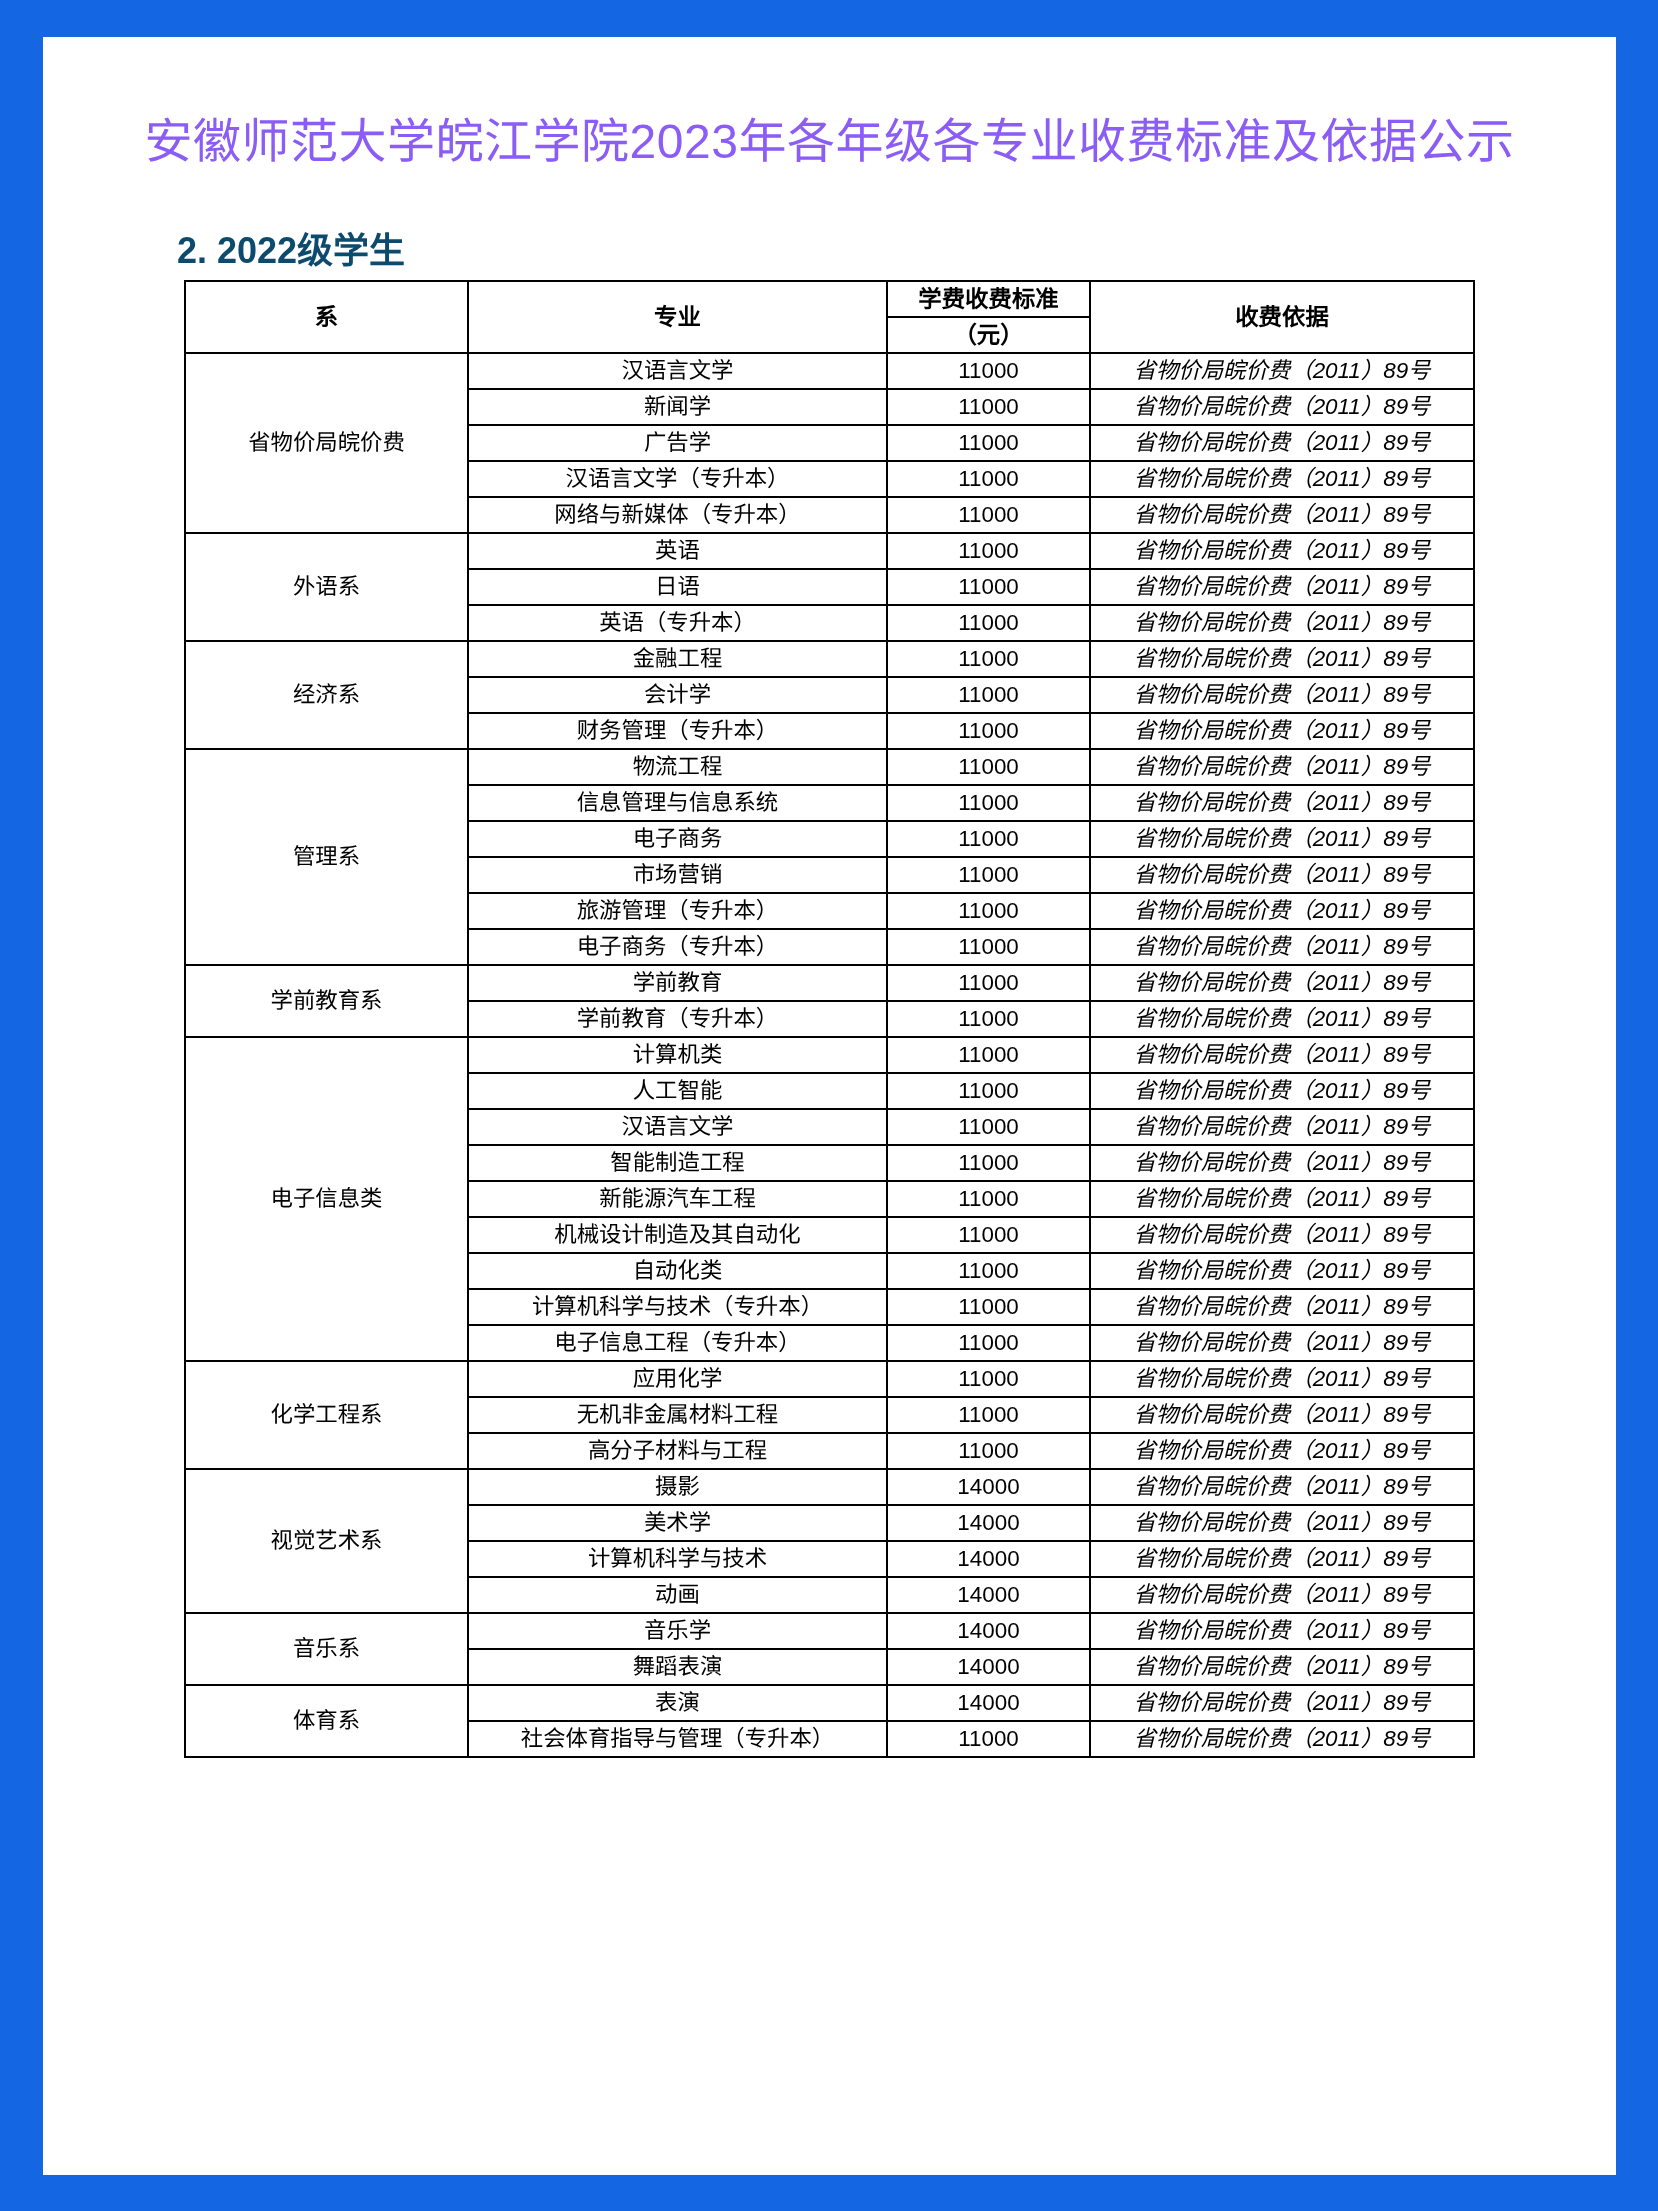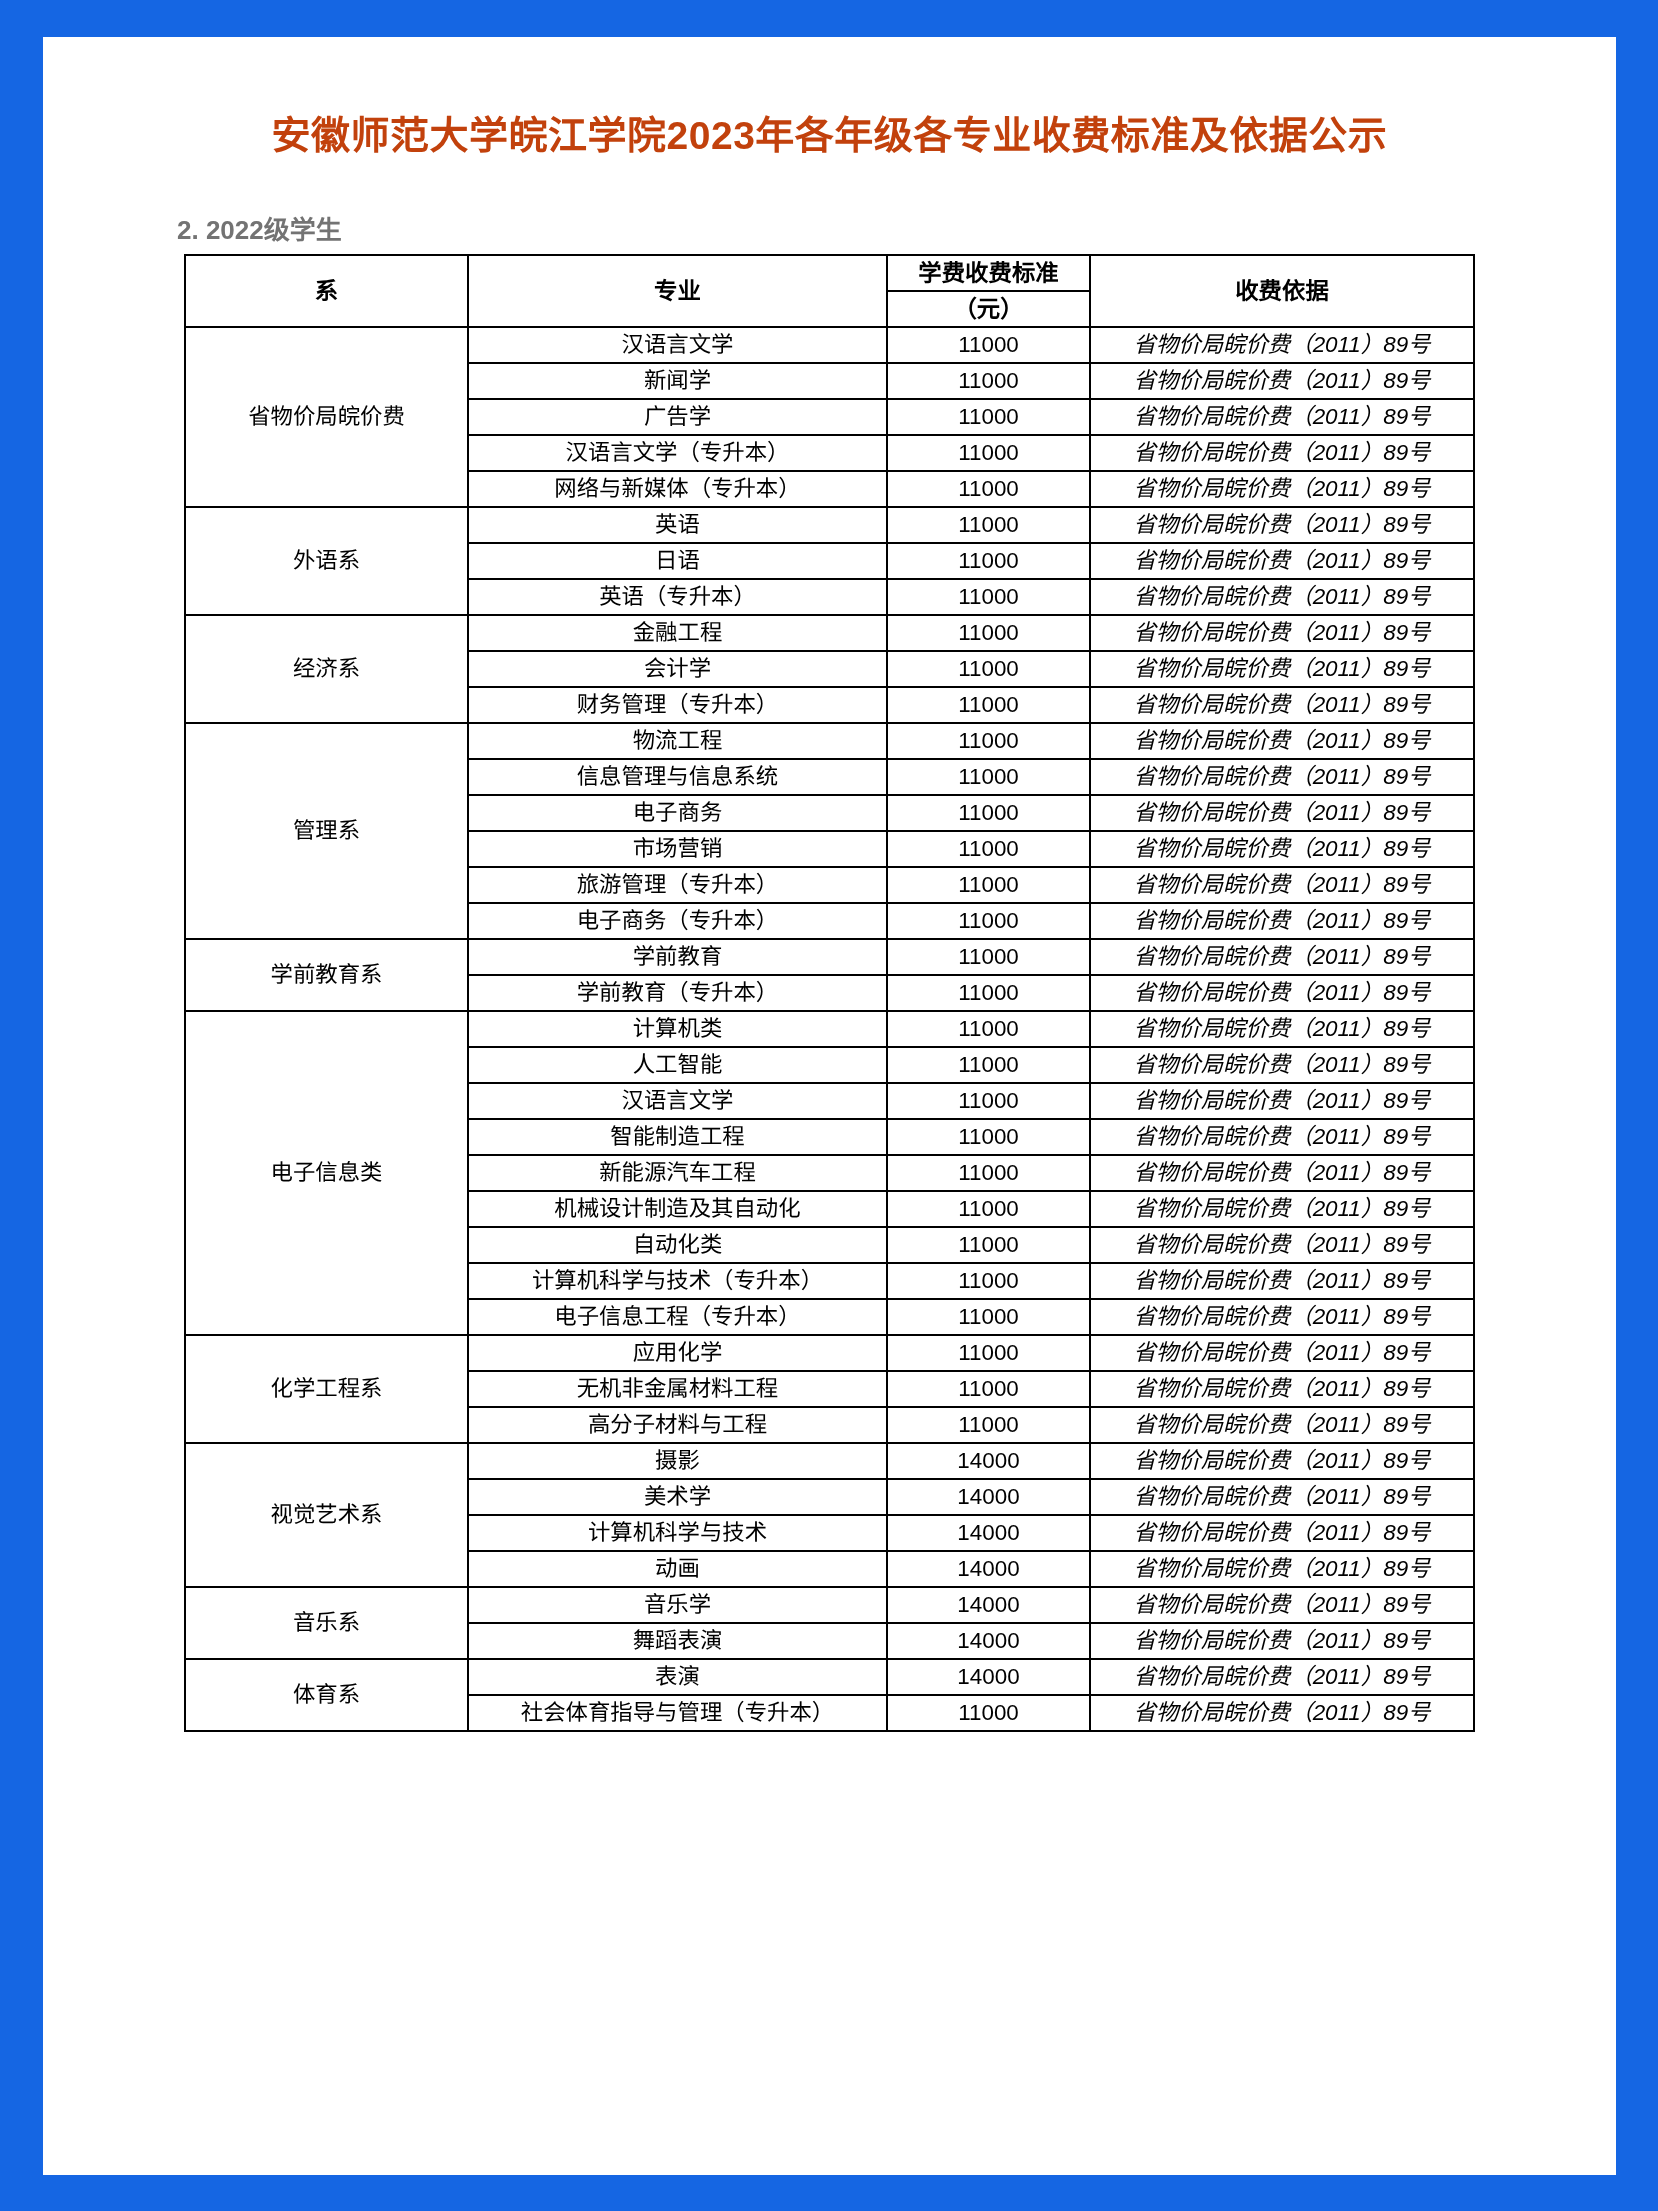--- a/index.html
+++ b/index.html
@@ -25,34 +25,34 @@
   .paper {
     width: 100%;
     height: 100%;
     background: #ffffff;
     box-sizing: border-box;
     padding: 57px 68px 29px 68px;
     position: relative;
   }
   .doc-title {
     font-family: "Liberation Sans", sans-serif;
-    font-weight: bold;
-    font-size: 39px;
+    font-weight: normal;
+    font-size: 48px;
     letter-spacing: 0.5px;
-    color: #c2410c;
+    color: #8b5cf6;
     text-align: center;
     margin: 17.6px 0 0 0;
     line-height: 1.25;
     white-space: nowrap;
   }
   .section-heading {
     font-family: "Liberation Sans", sans-serif;
     font-weight: bold;
-    font-size: 26px;
-    color: #737373;
+    font-size: 36px;
+    color: #0c4a6e;
     margin: 49px 0 7.8px 66px;
   }
   table.fee-table {
     border-collapse: collapse;
     margin: 0 auto;
     width: 1289px;
     table-layout: fixed;
   }
   table.fee-table td, table.fee-table th {
     border: 2px solid #000;

